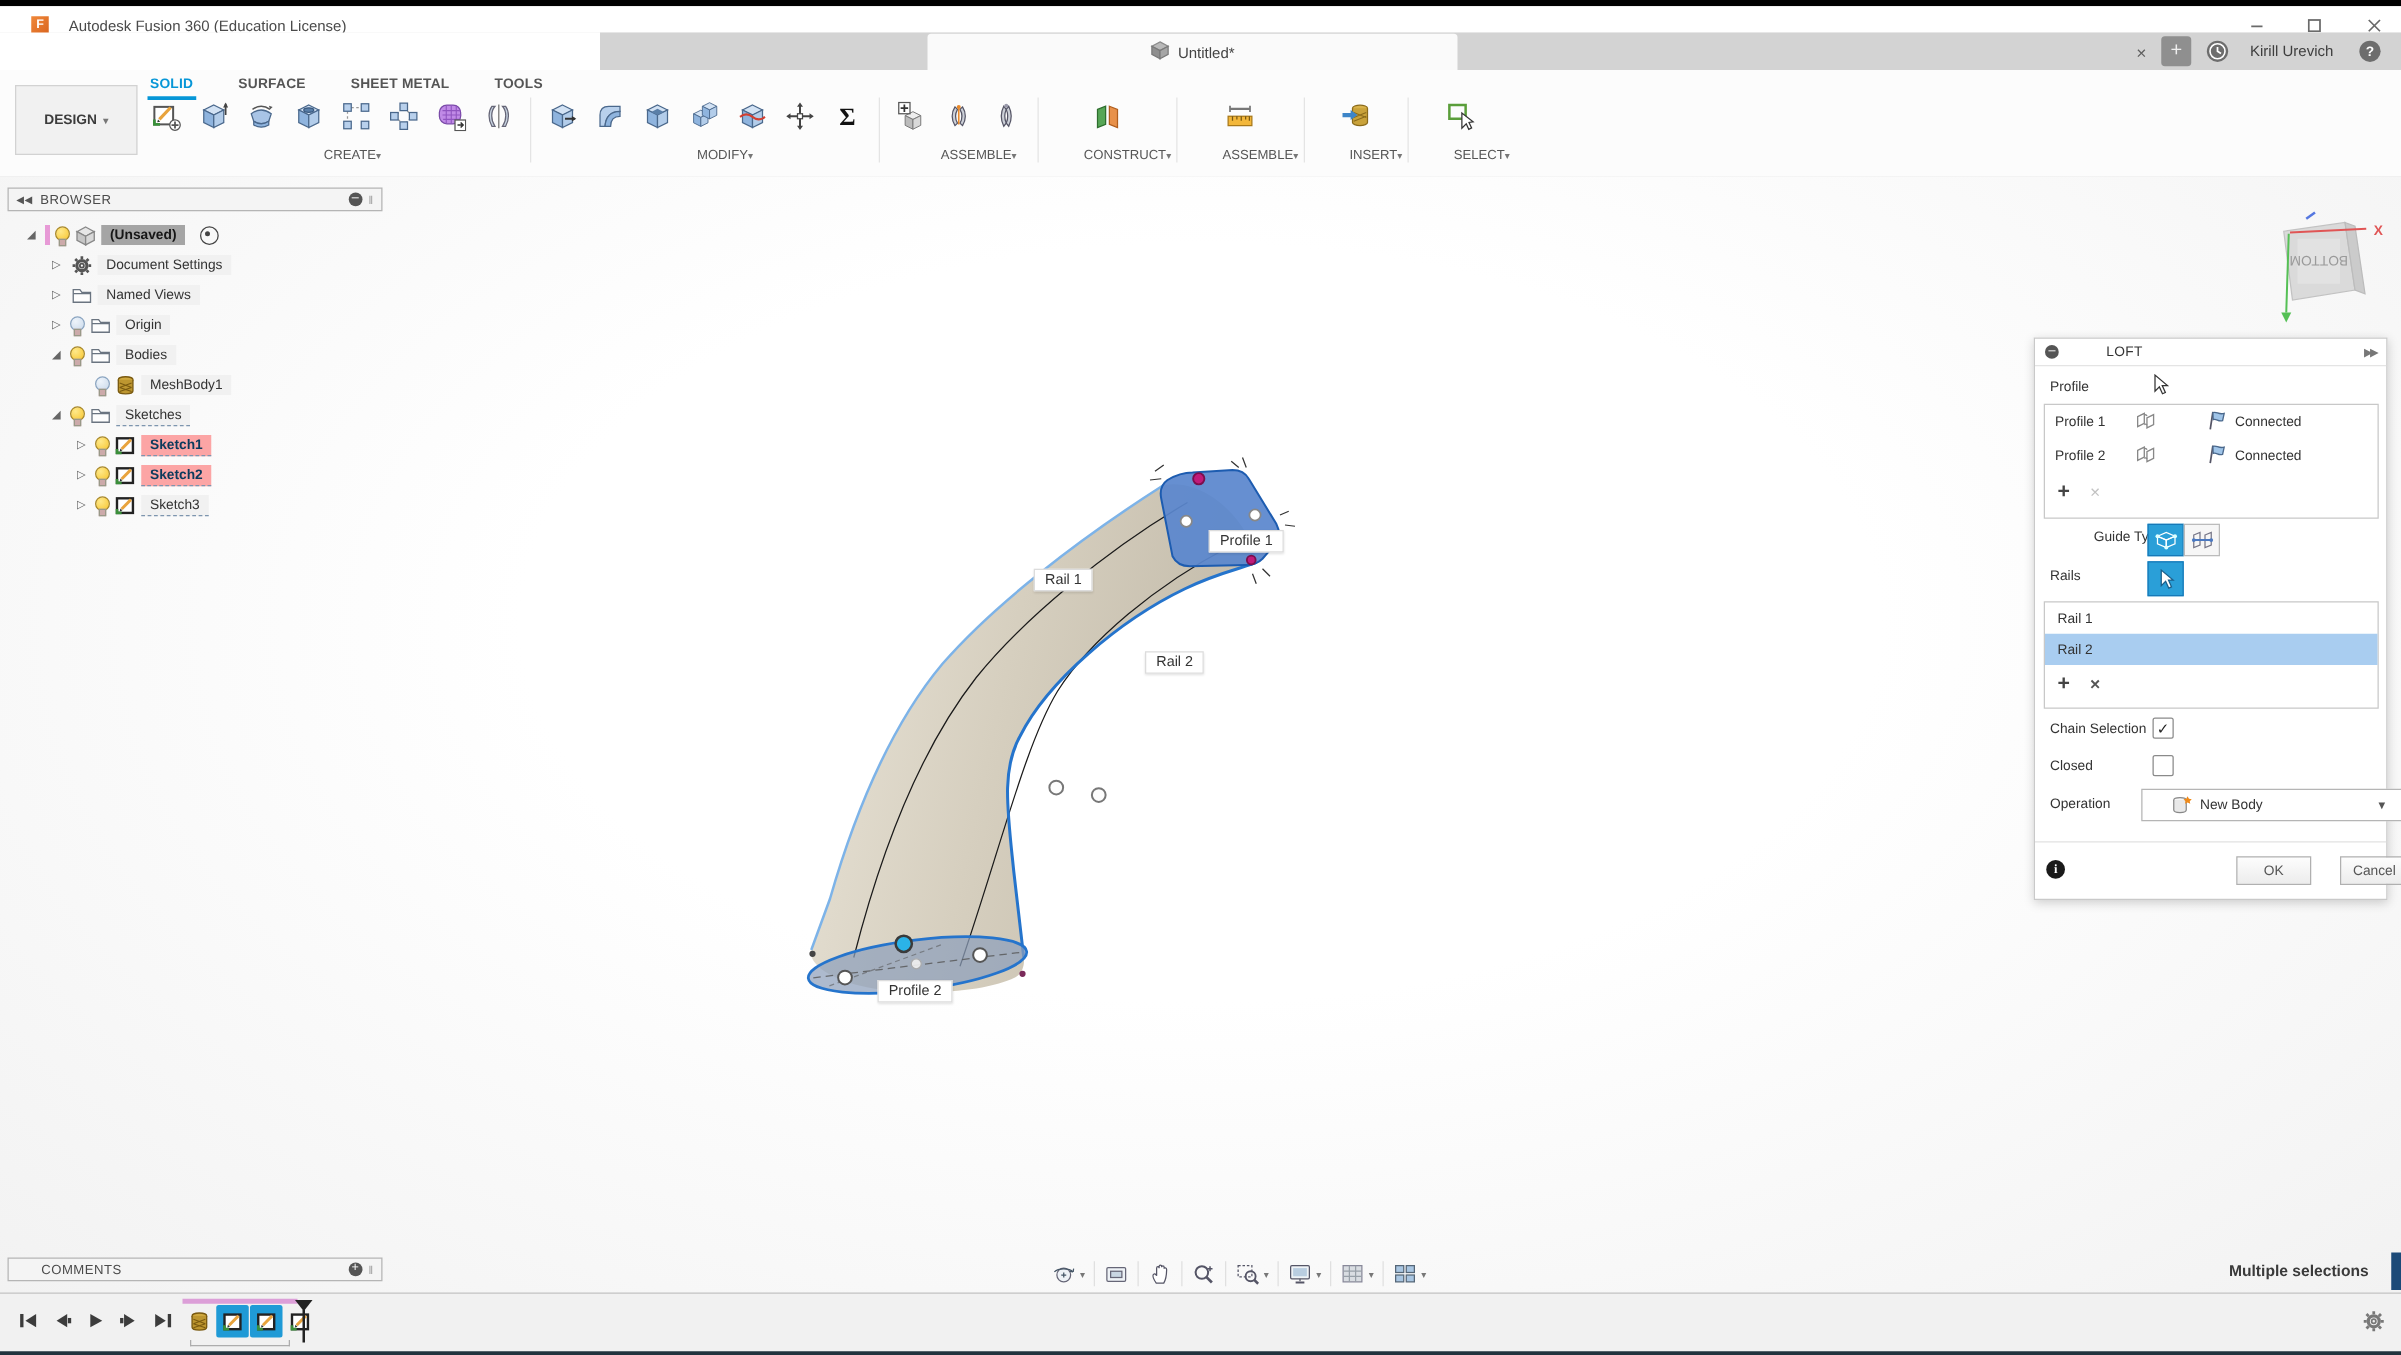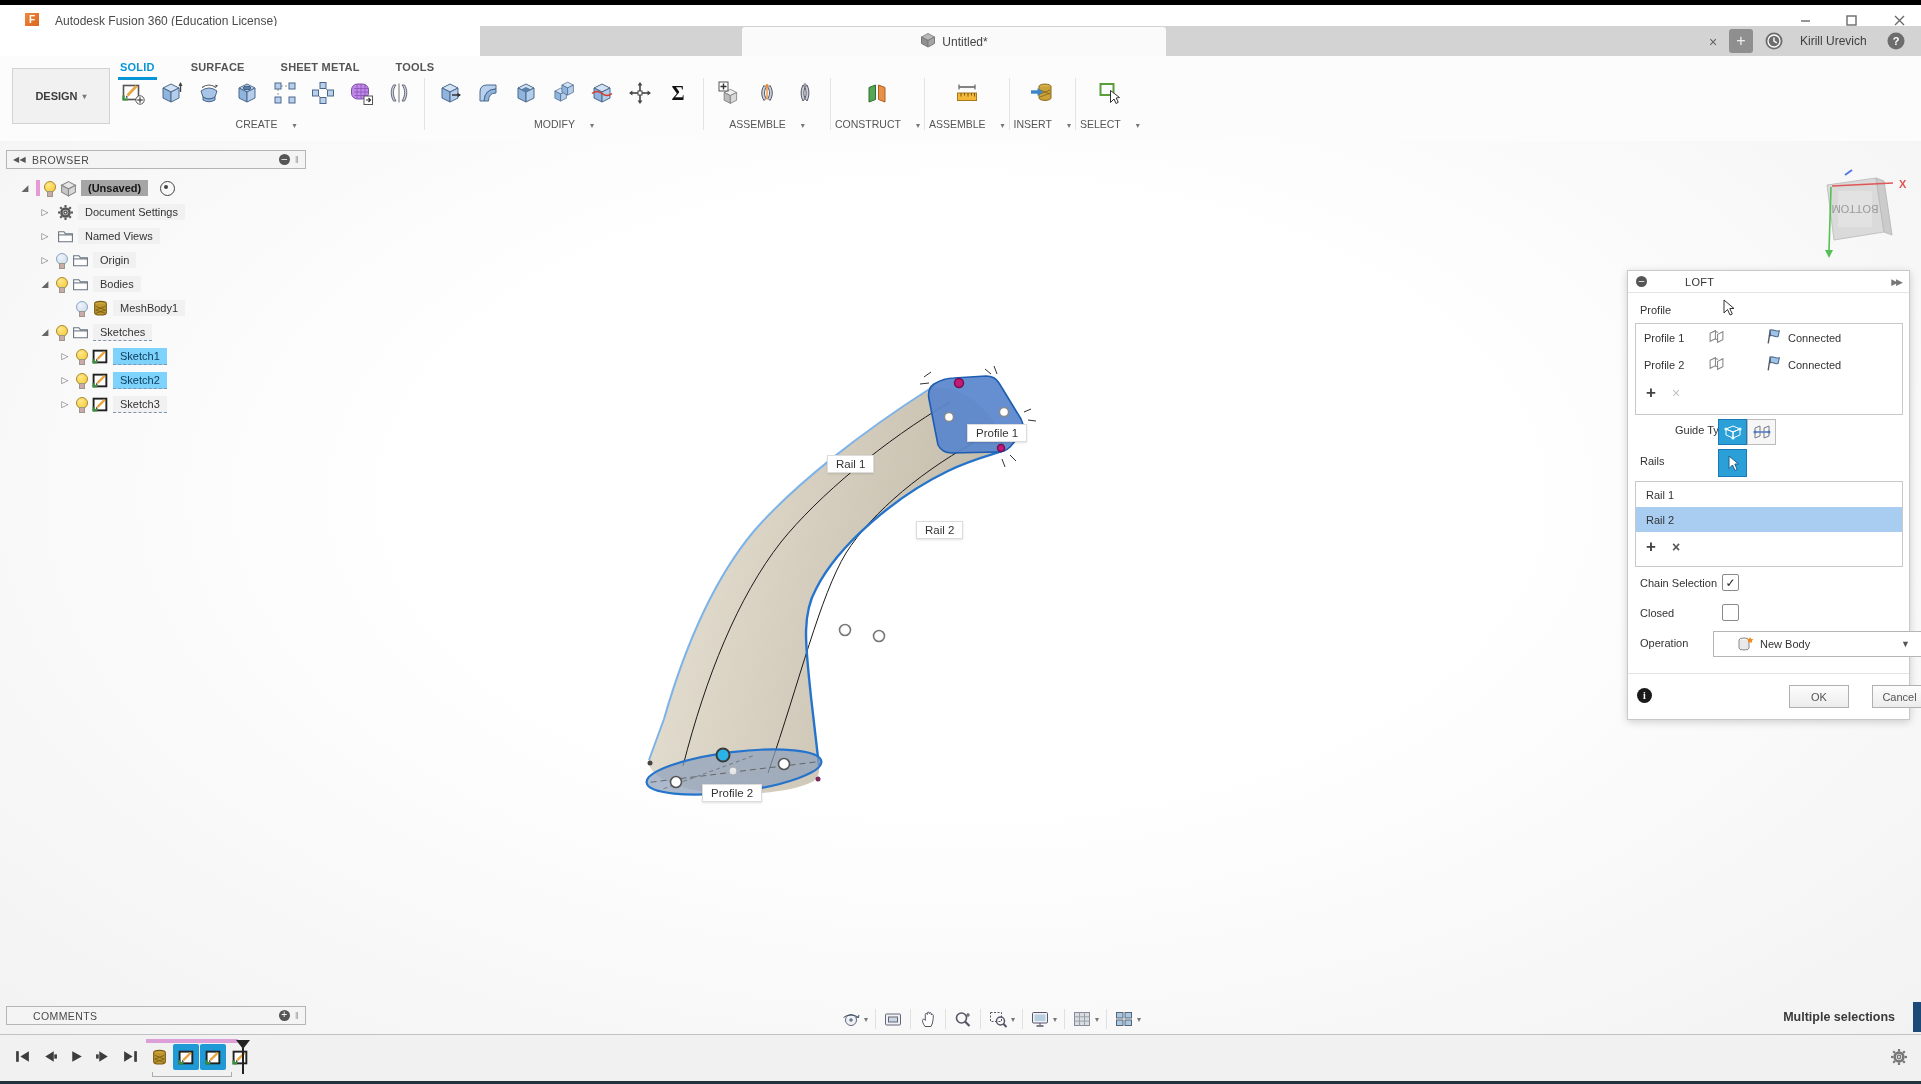--- a/index.html
+++ b/index.html
@@ -31,42 +31,42 @@
   .design-btn{left:12px;top:68px;width:96px;height:54px;background:#f1f1f1;border:1px solid #d2d2d2;
               display:flex;align-items:center;justify-content:center;gap:5px;font-size:11px;font-weight:bold;color:#3c3c3c;}
   .ribbon-tabs{left:118px;top:58px;display:flex;gap:32px;}
   .rtab{font-size:11px;font-weight:bold;color:#555;padding:3px 2px 4px 2px;letter-spacing:.2px;}
   .rtab.active{color:#0696d7;border-bottom:3px solid #0696d7;}
   .ribbon-tools{left:108px;top:78px;display:flex;align-items:flex-start;height:60px;}
   .tgroup{display:flex;flex-direction:column;align-items:center;padding:0 4px;border-right:1px solid #e4e4e4;}
   .tgroup:last-child{border-right:none;}
   .tools-row{display:flex;gap:12px;padding:2px 8px;}
   .tool{width:26px;height:26px;display:flex;align-items:center;justify-content:center;}
-  .glabel{margin-top:10px;font-size:10.5px;color:#555;display:flex;gap:15px;align-items:flex-end;}
+  .glabel{margin-top:10px;font-size:10.5px;color:#555;display:flex;gap:0;align-items:center;margin-left:32px;}
 
   
   .browser{left:6px;top:150px;width:300px;z-index:6;}
   .panel-header{height:17px;background:#f4f4f4;border:1px solid #b5b5b5;display:flex;align-items:center;
                 font-size:10.5px;color:#4a4a4a;letter-spacing:.4px;padding:0 6px;gap:6px;}
   .ph-grip{margin-left:auto;display:flex;align-items:center;gap:5px;}
   .minus-circle{width:11px;height:11px;border-radius:50%;background:#555;color:#fff;font-size:10px;line-height:10px;text-align:center;}
   .grip-lines{color:#999;font-size:9px;}
   .btree{margin-top:7px;}
   .brow{display:flex;align-items:center;height:24px;gap:4px;}
   .tri{width:14px;text-align:center;font-size:9px;color:#666;font-family:"DejaVu Sans",sans-serif;}
   .pinkbar{width:4px;height:16px;background:#e79ad6;}
   .bulb{width:11px;height:15px;position:relative;flex:0 0 11px;}
   .bulb::before{content:"";position:absolute;left:0;top:0;width:10px;height:10px;border-radius:50%;
                 background:radial-gradient(circle at 35% 30%,#ffe98a,#f7c52d);border:1px solid #a8882a;}
   .bulb::after{content:"";position:absolute;left:3px;top:10px;width:4px;height:4px;background:#caa;border:1px solid #998;}
   .bulb.pale::before{background:radial-gradient(circle at 35% 30%,#eef4fb,#c9d9ea);border-color:#8aa4c0;}
   .bicon{width:18px;height:16px;display:flex;align-items:center;justify-content:center;}
   .chip{background:#f1f1f1;padding:2px 7px;font-size:11px;color:#333;white-space:nowrap;}
   .chip.gray{background:#a5a5a5;color:#161616;font-weight:bold;}
-  .chip.sel{background:#7dd3fc;color:#0b3a5c;font-weight:normal;}
+  .chip.sel{background:#fca5a5;color:#0b3a5c;font-weight:bold;}
   .chip.dashed{border-bottom:1px dashed #7d95ae;}
   .radio-act{width:13px;height:13px;border:1.5px solid #444;border-radius:50%;margin-left:8px;position:relative;}
   .radio-act::after{content:"";position:absolute;left:3px;top:3px;width:4px;height:4px;background:#444;border-radius:50%;}
 
   
   .canvas-bg{left:0;top:141px;width:1921px;height:893px;background:radial-gradient(ellipse at 50% 40%,#ffffff 40%,#f2f2f2 100%);z-index:0;}
   .model-svg{left:0;top:0;width:1921px;height:1084px;z-index:1;}
   .tag{background:#fff;border:1px solid #dcdcdc;box-shadow:0 1px 2px rgba(0,0,0,.12);
        padding:2px 8px;font-size:11.5px;color:#333;z-index:4;white-space:nowrap;}
 

